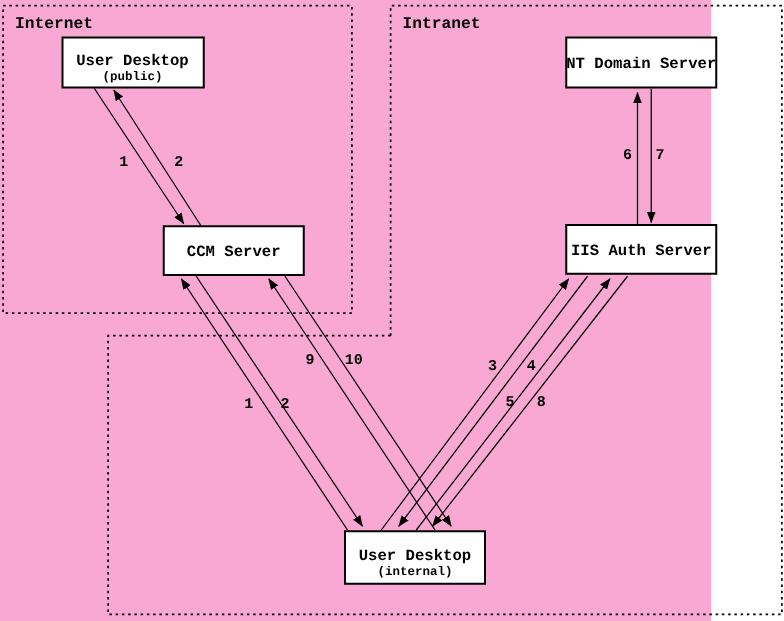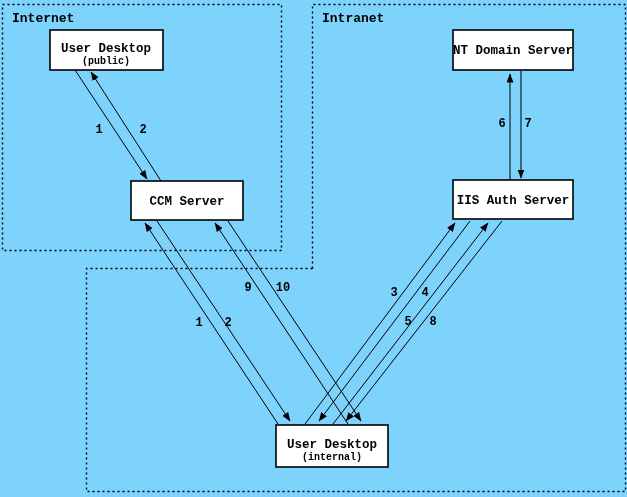--- a/index.html
+++ b/index.html
@@ -2,23 +2,23 @@
 <html><head>
 <meta charset="utf-8">
 <style>
   html, body {
     margin: 0;
     padding: 0;
     background: #ffffff;
   }
   .stage {
     position: relative;
-    width: 627px;
+    width: 569px;
     height: 497px;
-    background: #7dd3fc;
+    background: #f9a8d4;
     font-family: "Liberation Mono", "DejaVu Sans Mono", monospace;
   }
   svg text {
     font-family: "Liberation Mono", "DejaVu Sans Mono", monospace;
     fill: #000000;
   }
   .zone-border {
     fill: none;
     stroke: #000000;
     stroke-width: 1.4;

